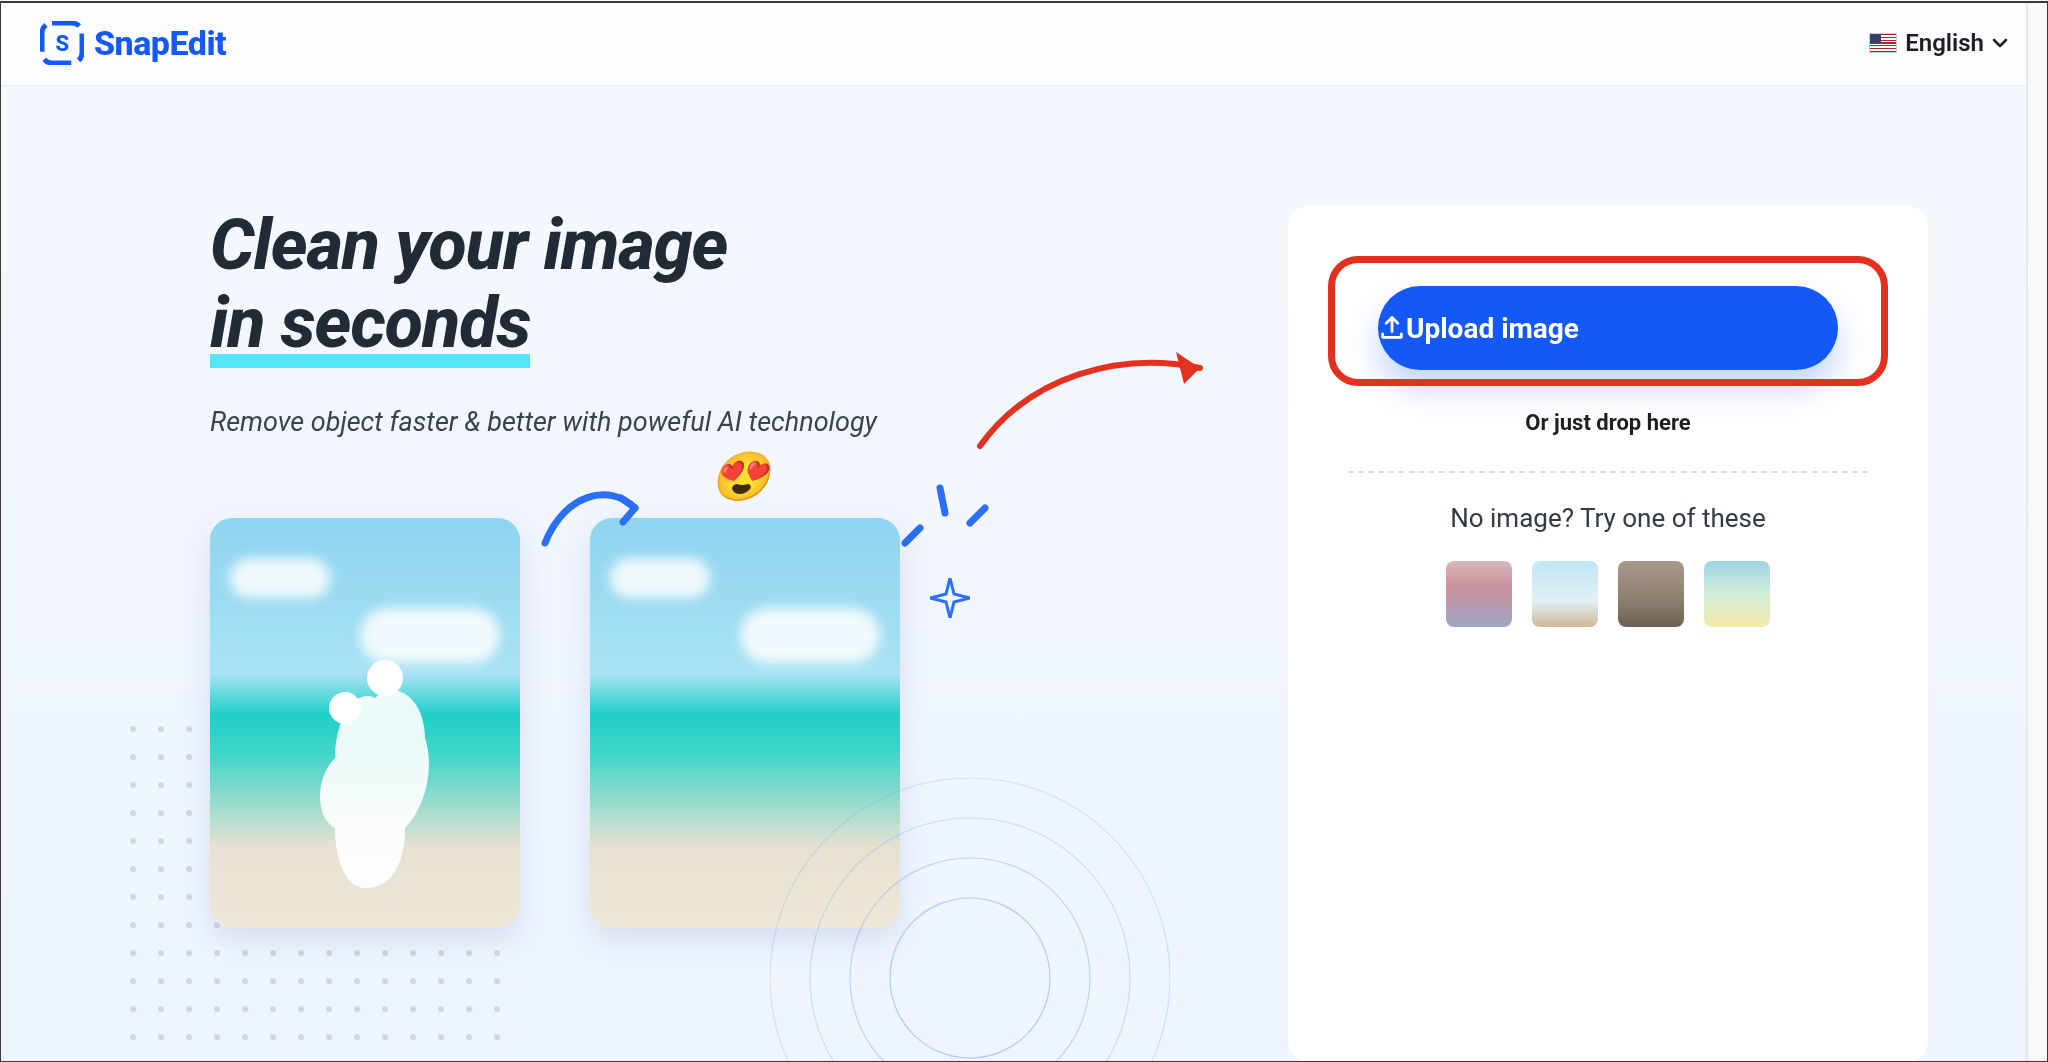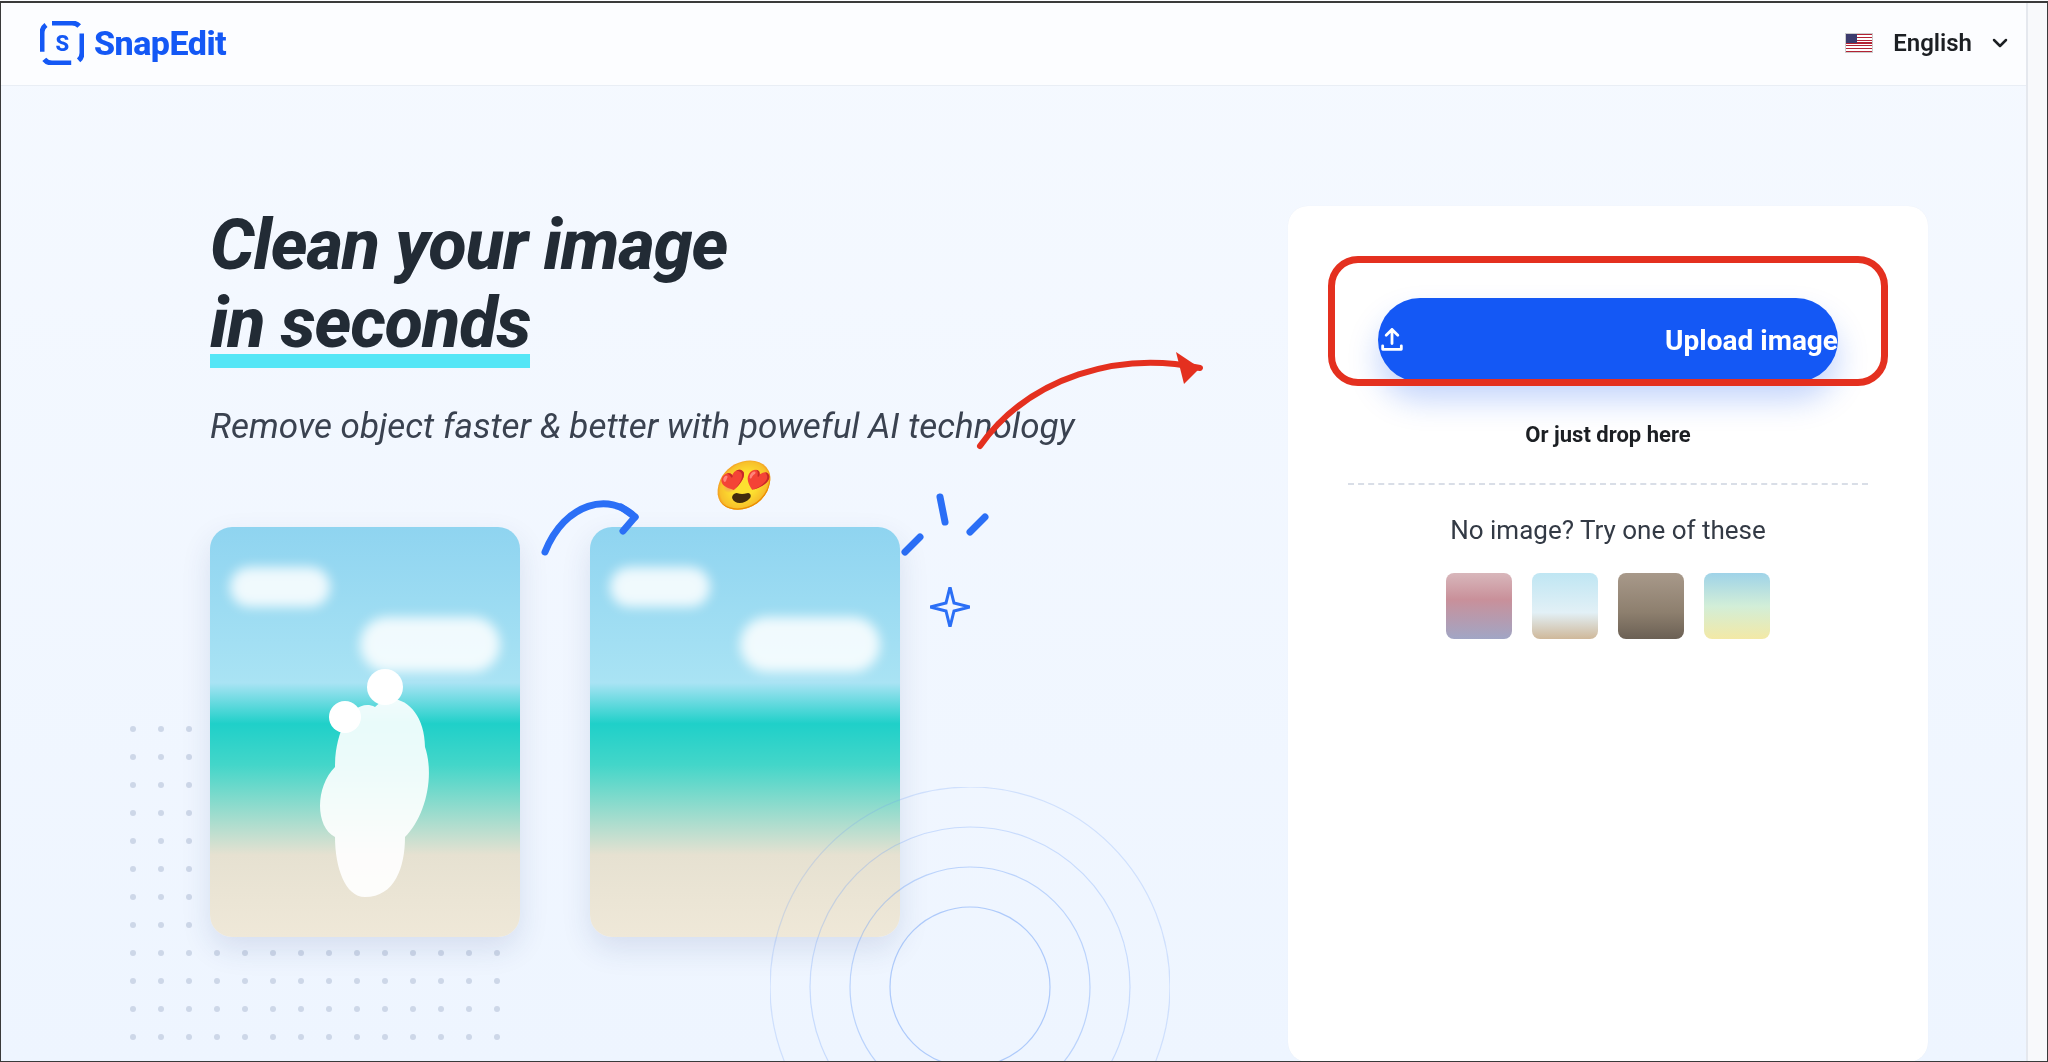--- a/index.html
+++ b/index.html
@@ -26,21 +26,21 @@
       gap: 10px;
       font-size: 34px;
       font-weight: 800;
       color: #1458f5;
       letter-spacing: -0.5px;
     }
     .logo-icon-wrap { position: relative; width: 44px; height: 44px; }
     .lang-selector {
       display: flex;
       align-items: center;
-      gap: 20px;
+      gap: 8px;
       font-size: 24px;
       font-weight: 600;
       color: #1c1f23;
       cursor: pointer;
     }
     .flag {
       width: 28px;
       height: 20px;
       border: 1px solid #ccc;
       position: relative;
@@ -75,21 +75,21 @@
       line-height: 1.12;
       letter-spacing: -1px;
     }
     .underline {
       display: inline-block;
       border-bottom: 14px solid #55e6f6;
       line-height: 0.85;
     }
     .hero-sub {
       margin-top: 38px;
-      font-size: 35px;
+      font-size: 27px;
       color: #3a4250;
       font-weight: 400;
     }
     
     .dots-grid {
       position: absolute;
       top: 520px;
       left: -80px;
       display: grid;
       grid-template-columns: repeat(14, 6px);
@@ -181,25 +181,24 @@
       position: absolute;
       border: 7px solid #e4301f;
       border-radius: 30px;
       left: 40px; right: 40px; top: 50px;
       height: 130px;
       pointer-events: none;
     }
     .upload-btn {
       width: 460px;
       height: 84px;
-      margin: 12px auto;
+      margin: 0 auto;
       display: flex;
       align-items: center;
-      justify-content: space-between;
-      gap: 14px;
+      justify-content: flex-start;
       background: #1458f5;
       color: #fff;
       border-radius: 60px;
       font-size: 28px;
       font-weight: 700;
       cursor: pointer;
       box-shadow: 0 18px 30px rgba(20,88,245,0.25);
     }
     .drop-text {
       text-align: center;

